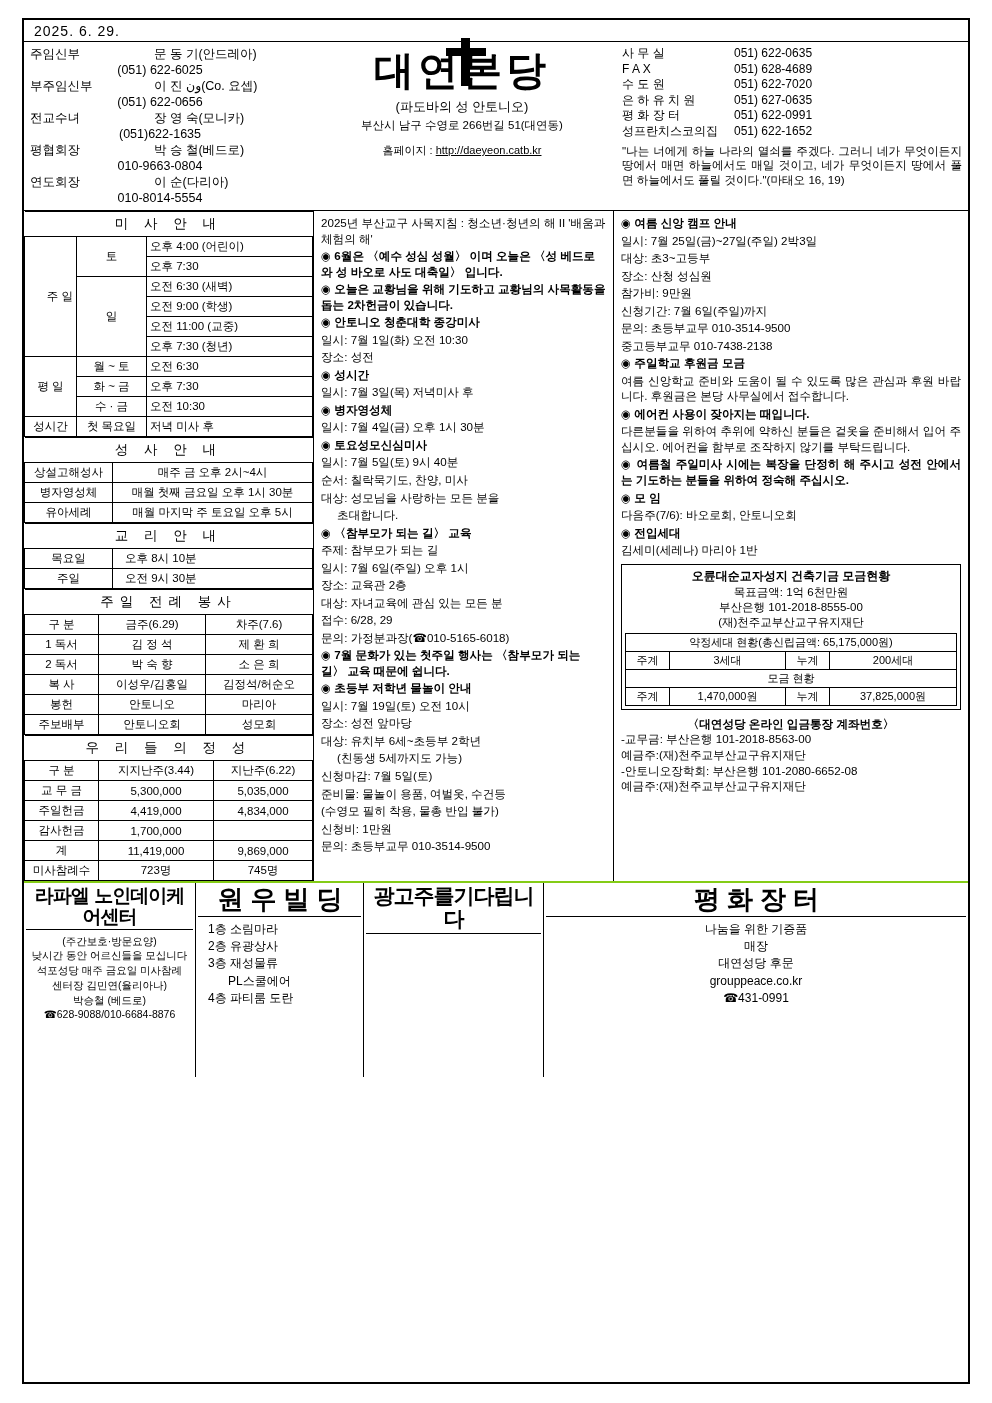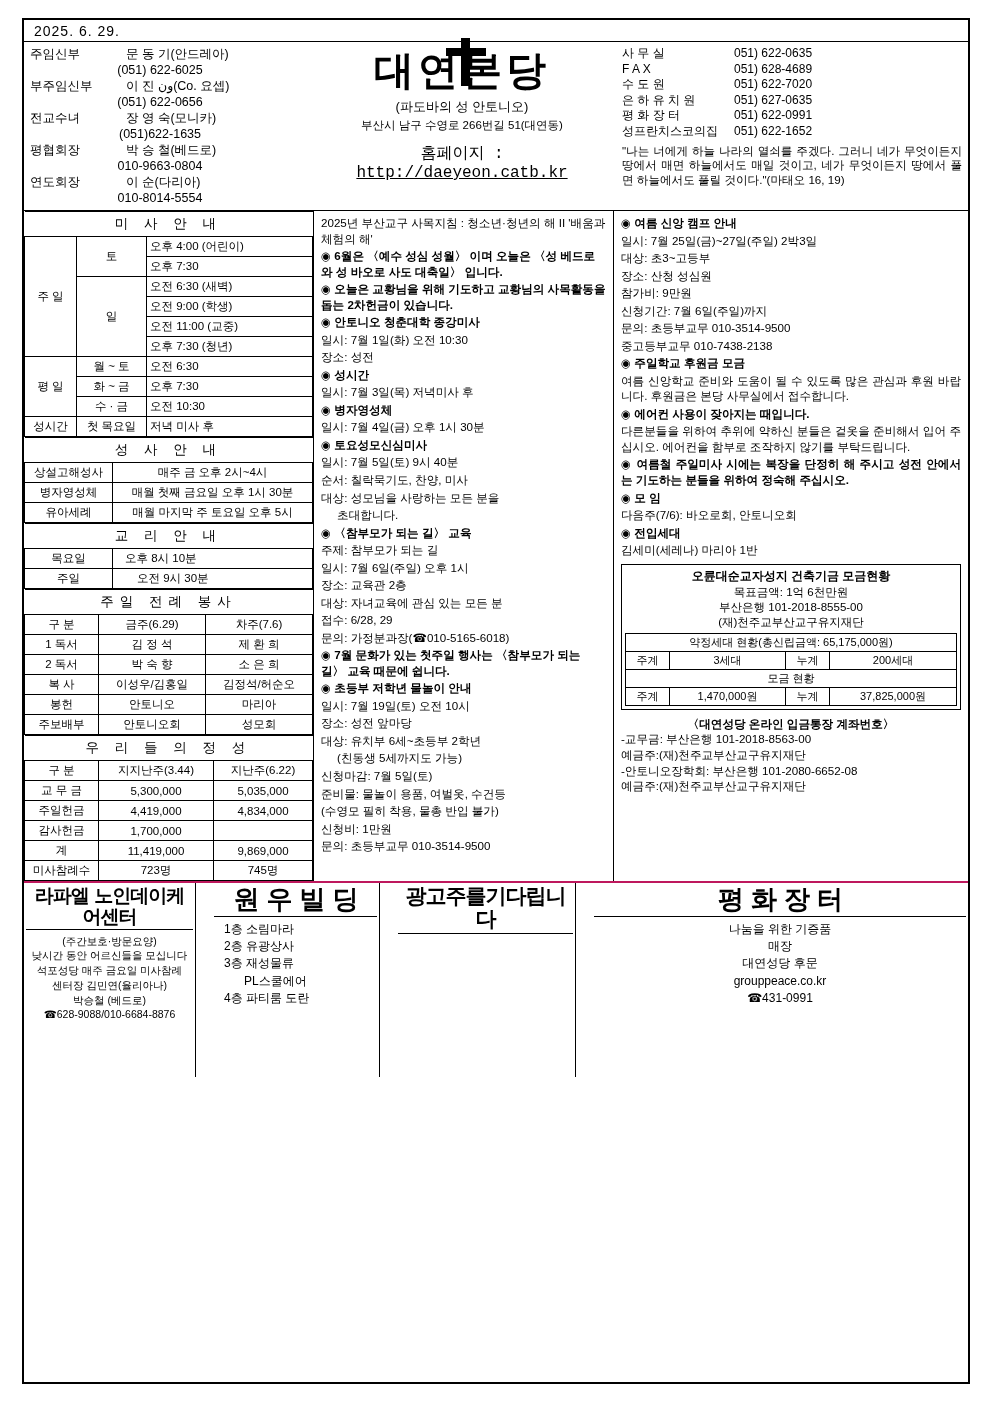--- a/index.html
+++ b/index.html
@@ -18,30 +18,30 @@
   .topline { display:flex; justify-content:space-between; align-items:center;
              padding: 3px 10px 2px 10px; font-size: 14px; letter-spacing:1px;}
   .topline .date { font-size: 14px; }
   .topline .feast { font-size: 14px; letter-spacing: 2px; }
   .hdr-rule { border-bottom: 1px solid #000; }
 
   .hdr { display:flex; padding: 4px 6px 4px 6px; gap:4px; }
   .hdr-left { width: 278px; font-size: 12.5px; line-height: 1.28; }
   .hdr-left .row { display:flex; }
   .hdr-left .lbl { width: 96px; text-align: justify; }
-  .hdr-left .val { flex:1; }
+  .hdr-left .val { flex:1;margin-left:28px; }
   .hdr-left .sub { text-align:center; padding-right: 18px; }
   .hdr-mid { width: 300px; text-align:center; }
   .logo { font-size: 40px; font-weight: bold; letter-spacing: 4px; line-height:1;
           margin: 4px 0 2px 0; position: relative; display:inline-block;}
   .logo .cross { position:absolute; left:52%; top:-14px; transform:translateX(-50%);
                  width: 52px; height: 52px; }
   .hdr-mid .parish { font-size: 13px; margin-top: 6px; }
   .hdr-mid .addr { font-size: 11.5px; margin-top: 2px; }
-  .hdr-mid .home { font-size: 16px; margin-top: 10px; font-family: Liberation Mono, monospace; }
+  .hdr-mid .home { font-size: 11px; margin-top: 10px; }
   .hdr-mid .home a { color:#000; }
   .hdr-right { flex:1; font-size: 12px; line-height:1.3; padding-left: 6px;}
   .hdr-right .row { display:flex; }
   .hdr-right .lbl { width: 112px; letter-spacing:0px;}
   .hdr-right .quote { margin-top: 4px; font-size: 11.6px; line-height:1.28; text-align:justify;}
 
   
   .cols { display:flex; border-top: 1px solid #000; }
   .col1 { width: 290px; border-right:1px solid #000; }
   .col2 { width: 300px; border-right:1px solid #000; padding: 4px 7px; }
@@ -57,21 +57,21 @@
   .topnote { font-size: 11.4px; margin-bottom:2px; }
 
   .fundbox { border:1px solid #000; margin-top: 6px; padding: 3px; text-align:center; }
   .fundbox .t { font-size: 12px; font-weight:bold; }
   .fundbox .l { font-size: 11.5px; }
   .fundbox table td { font-size: 11px; padding:1px 2px;text-align:center;}
   .acctbox { margin-top: 6px; font-size: 11.6px; line-height:1.35;}
   .acctbox .c { text-align:center; font-weight:bold;}
 
   
-  .ads { display:flex; border-top: 2px solid #be185d; height: 196px; gap: 16px; }
+  .ads { display:flex; border-top: 2px solid #84cc16; height: 196px; }
   .ad { border-right: 1px solid #000; text-align:center; padding: 2px 2px; }
   .ad:last-child { border-right:none; }
   .ad .big { font-weight: bold; font-size: 26px; letter-spacing: -1px; line-height:1.1;
              border-bottom:1px solid #000; padding-bottom:2px; margin-bottom:4px;
              font-family:"DejaVu Sans", sans-serif;}
   .ad .ln { font-size: 12px; line-height:1.45; }
   .ad .sm { font-size: 10.5px; line-height:1.4; }
   .ad1 { width: 172px; }
   .ad2 { width: 172px; }
   .ad3 { width: 168px; }
@@ -166,21 +166,21 @@
 
   <div class="cols">
 
     <div class="col1">
       <table>
         <tbody>
               <tr>
                 <td colspan="3" class="secthead">미 사 안 내</td>
               </tr>
         <tr>
-                <td rowspan="6" style="width:52px;">주 일</td>
+                <td rowspan="6" style="width:52px;text-align:right;">주 일</td>
             <td rowspan="2" style="width:70px;">토</td>
             <td class="tl">오후  4:00 (어린이)</td>
               </tr>
         <tr>
                 <td class="tl">오후  7:30</td>
               </tr>
         <tr>
                 <td rowspan="4">일</td>
             <td class="tl">오전  6:30 (새벽)</td>
               </tr>
@@ -238,21 +238,21 @@
         <tbody>
               <tr>
                 <td colspan="2" class="secthead">교 리 안 내</td>
               </tr>
         <tr>
                 <td style="width:88px;">목요일</td>
             <td class="tl" style="padding-left:12px;">오후 8시 10분</td>
               </tr>
         <tr>
                 <td>주일</td>
-            <td class="tl" style="padding-left:24px;">오전 9시 30분</td>
+            <td class="tl" style="padding-left:12px;">오전 9시 30분</td>
               </tr>
       </tbody>
           </table>
 
       <table>
         <tbody>
               <tr>
                 <td colspan="3" class="secthead">주일 전례 봉사</td>
               </tr>
         <tr>

